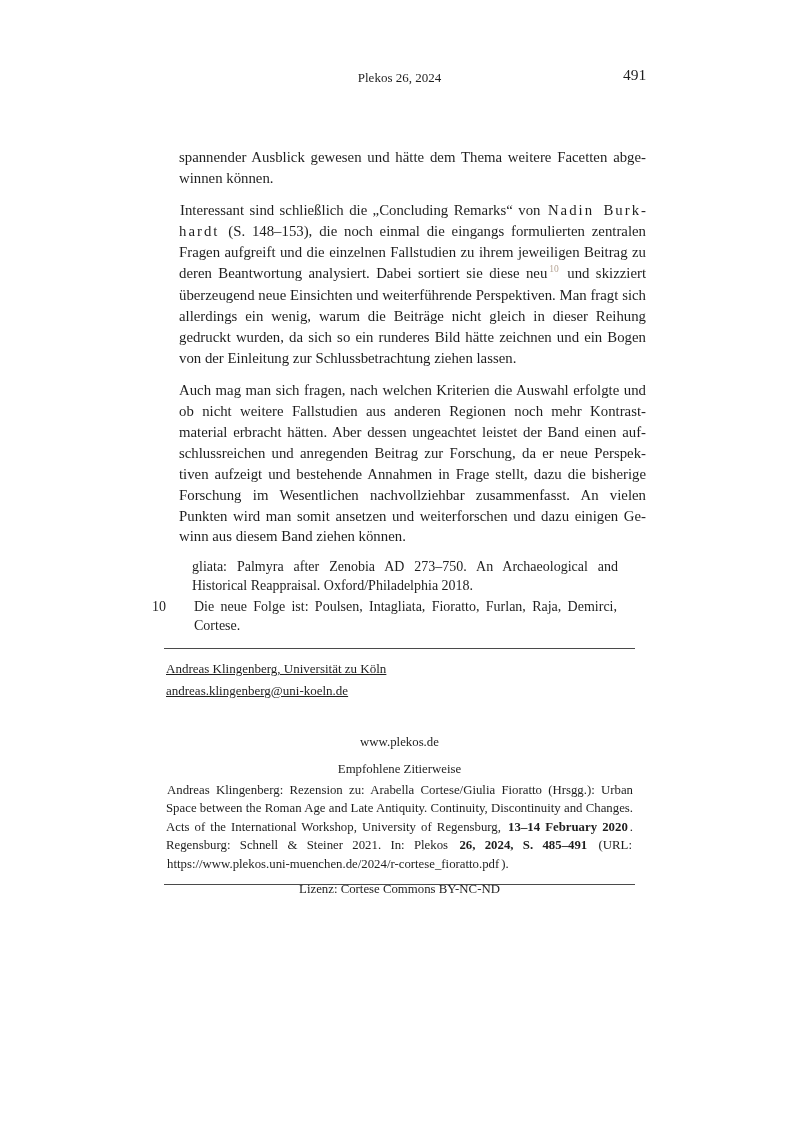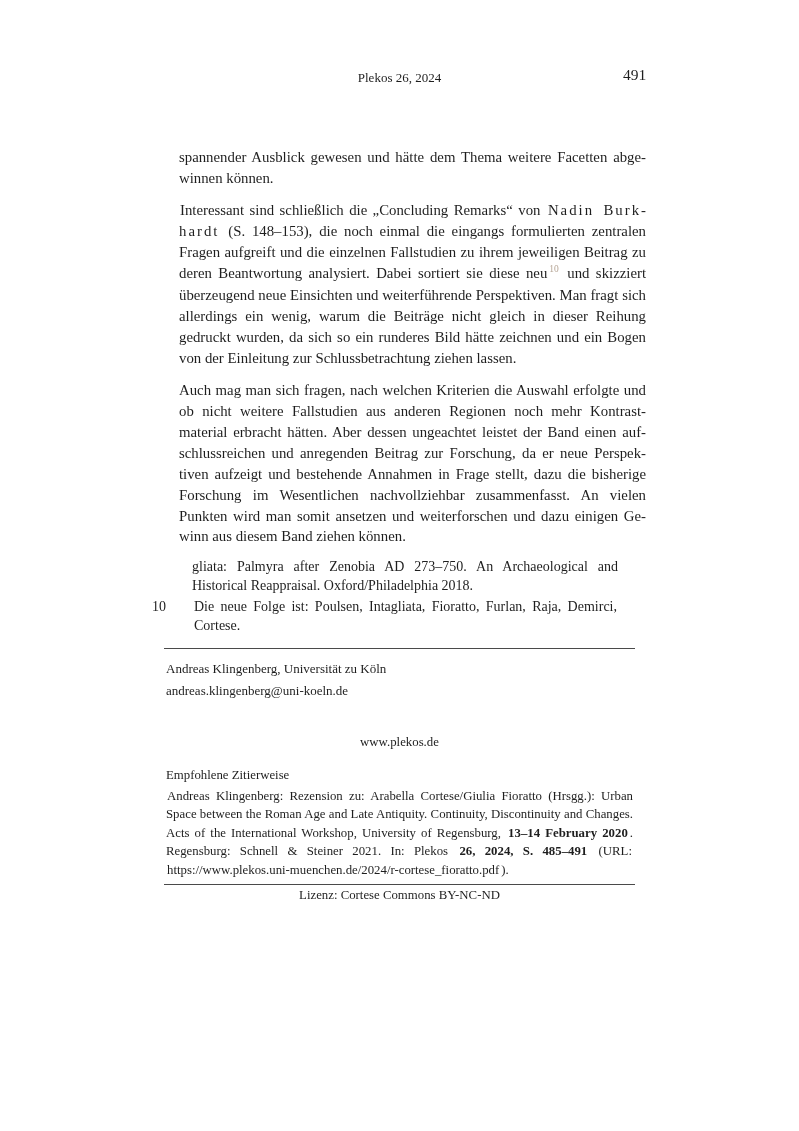--- a/index.html
+++ b/index.html
@@ -59,30 +59,30 @@
   .rule{
     position:absolute;left:163px;width:471px;height:0;
     border:none;border-top:1.4px solid var(--rule);
   }
   .rule-top{top:647px;}
   .rule-bottom{top:883px;}
 
   
   .author{
     position:absolute;top:656px;left:163px;width:471px;
-    font-size:13px;line-height:19.5px;
+    font-size:13px;line-height:19.5px;text-decoration:underline;
   }
 
   
   .citation{
     position:absolute;top:730px;left:163px;width:471px;
     font-size:12.8px;line-height:18.6px;
   }
   .cit-site{text-align:center;font-weight:normal;}
-  .cit-heading{text-align:left;margin-top:12px;}
+  .cit-heading{text-align:center;margin-top:6px;}
   .cit-text{text-align:justify;margin-top:0.5px;hyphens:manual;}
   .cit-license{text-align:center;margin-top:4px;}
 </style>
 </head>
 <body>
 
 <div class="page">
 
   <header class="running-head">
     <span>Plekos 26, 2024</span>

